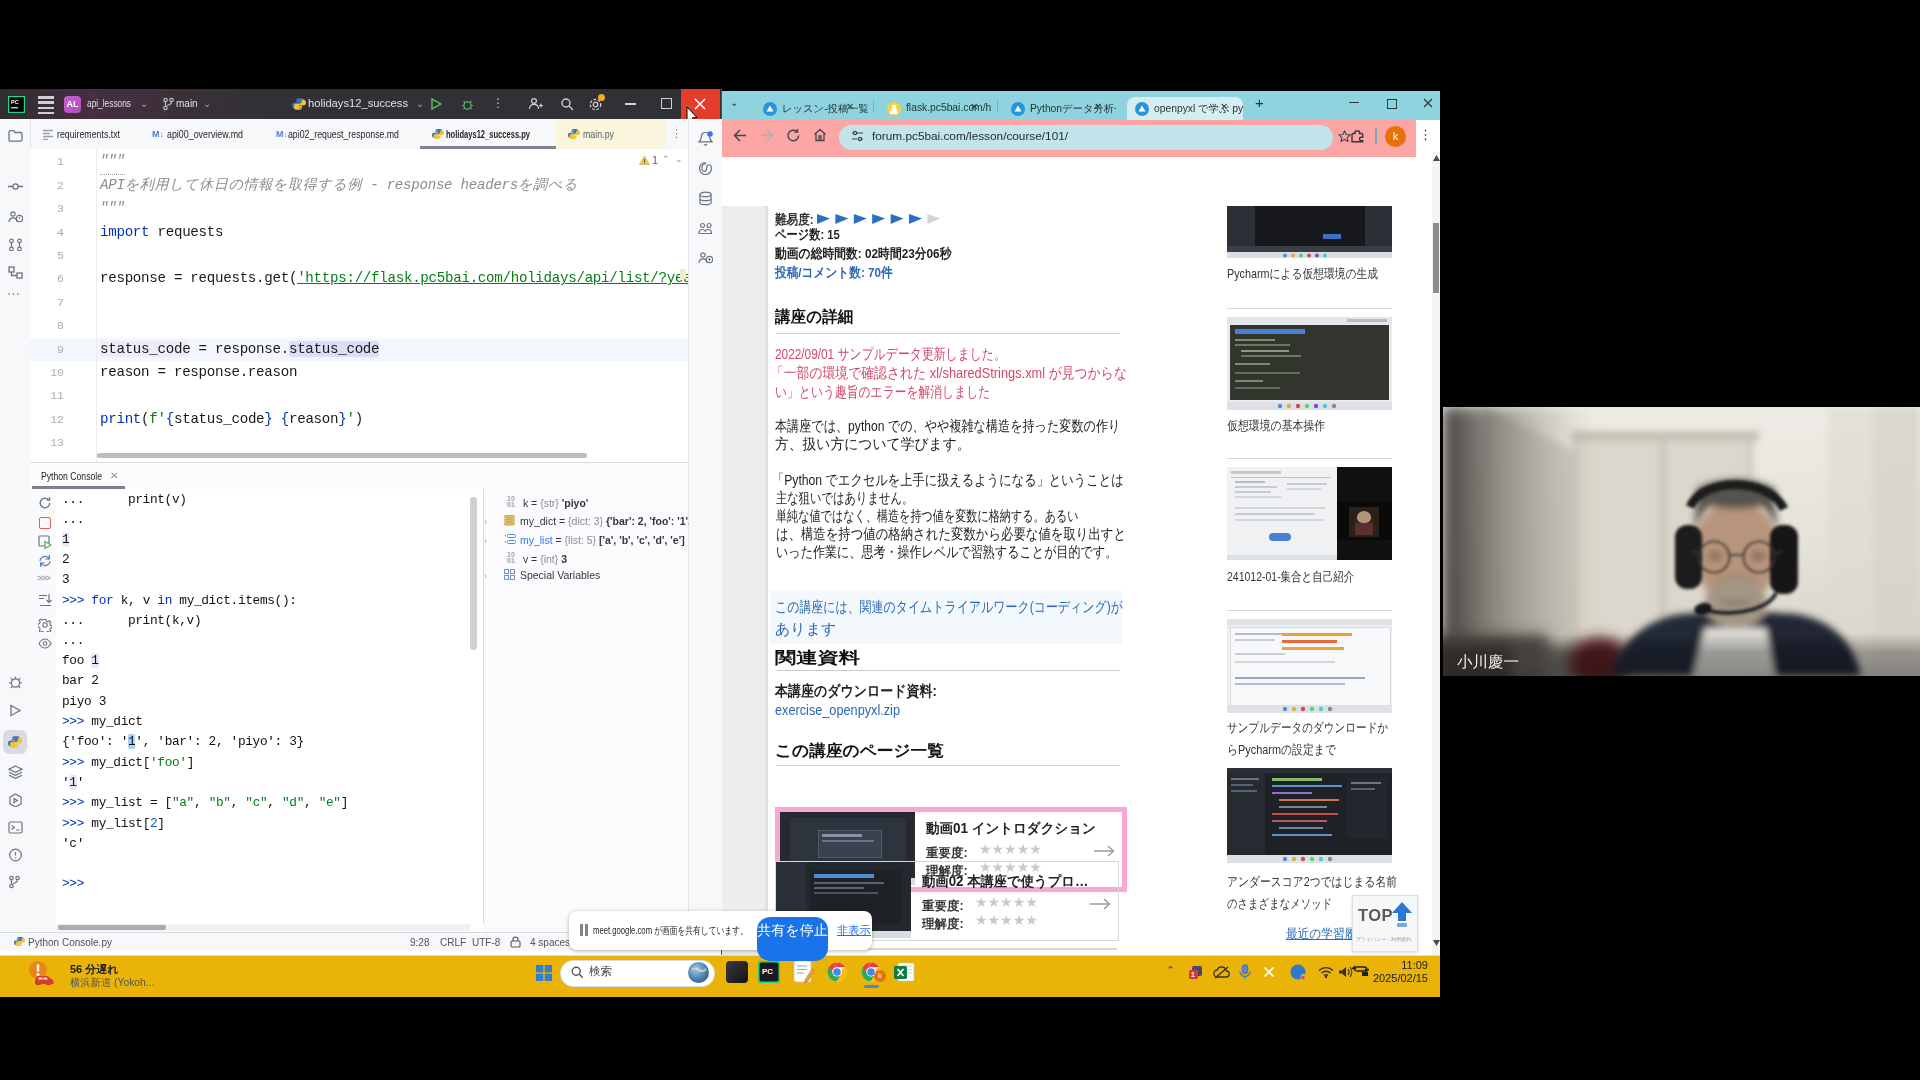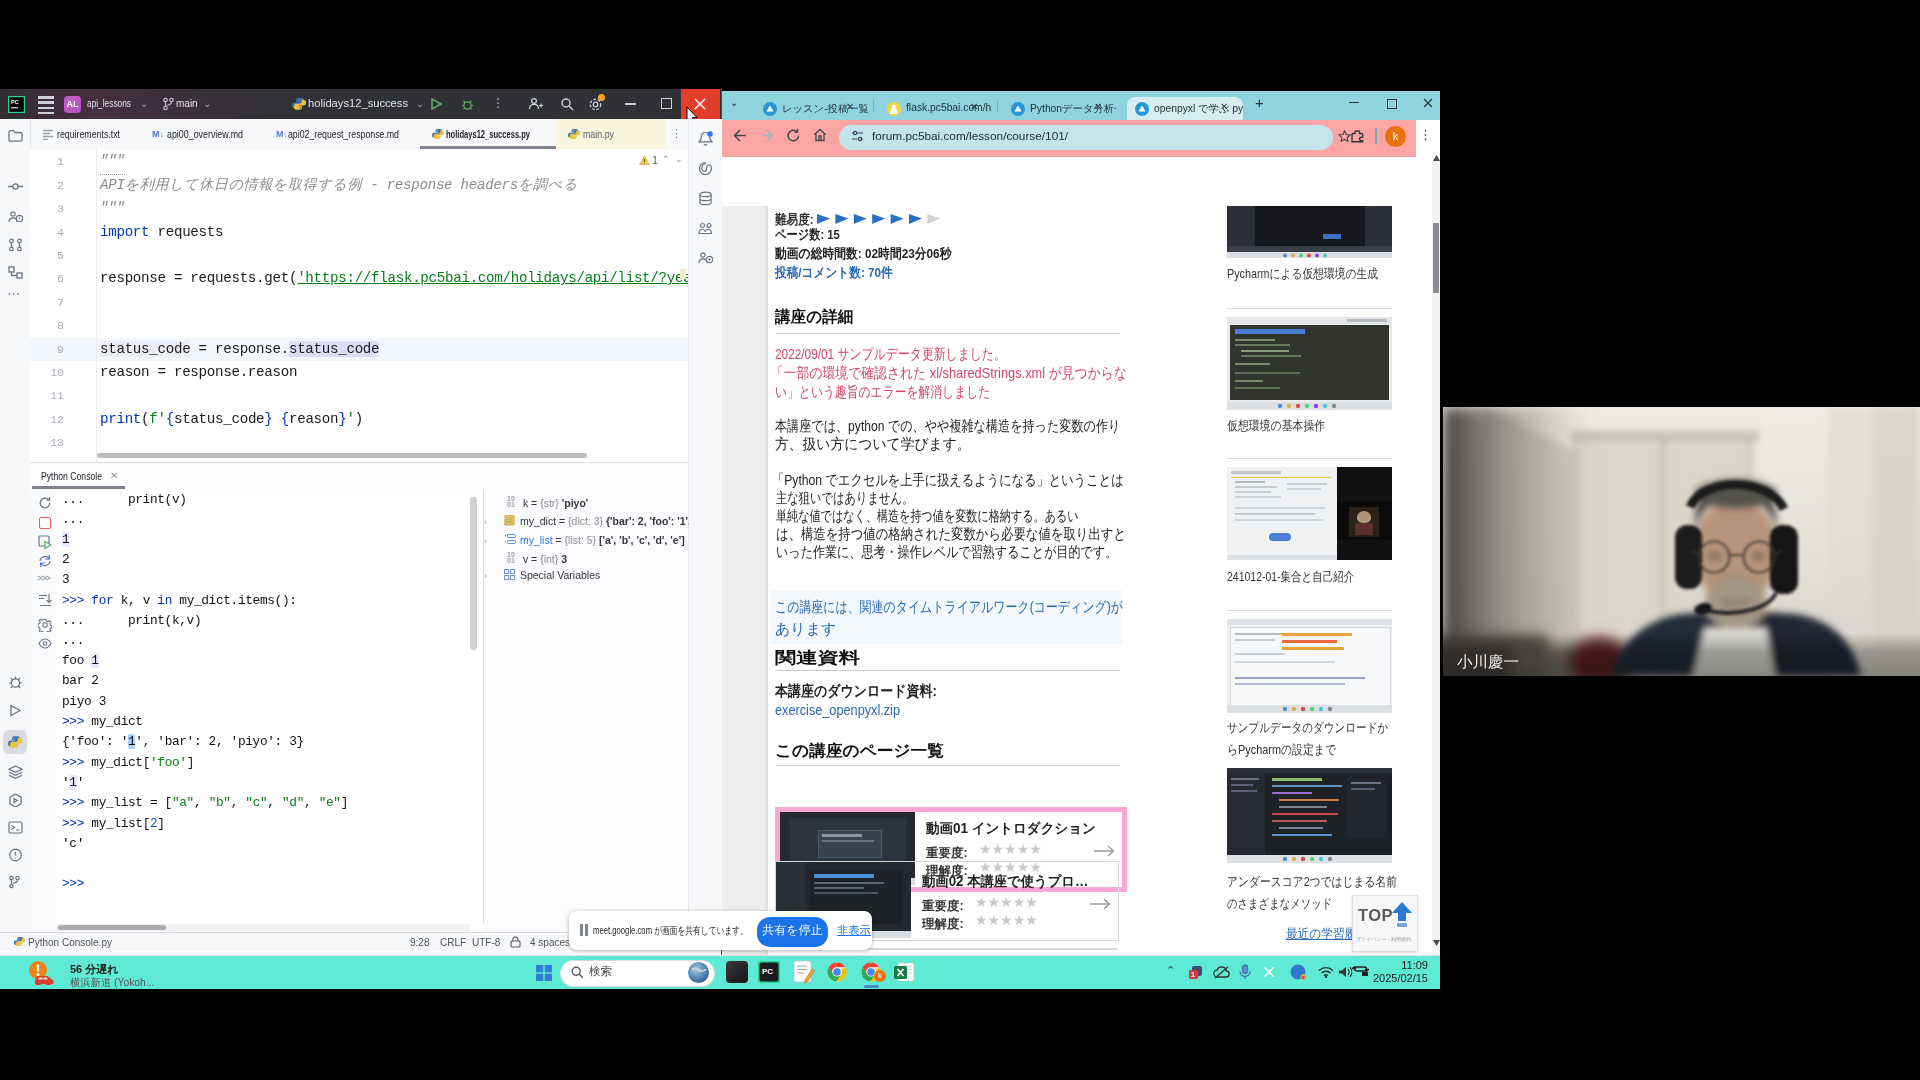--- a/index.html
+++ b/index.html
@@ -25,21 +25,21 @@
 
 #crw{position:absolute;left:722px;top:3px;width:718px;height:864px;background:#fff;overflow:hidden}
 #crtabs{position:absolute;left:0;top:0;width:718px;height:29px;background:#8ed3de}
 #crtool{position:absolute;left:0;top:29px;width:694px;height:37px;background:#fca5a5}
 #crhead{position:absolute;left:0;top:66px;width:718px;height:49px;background:#fff;box-shadow:0 1px 0 #e8e8e8}
 #crbody{position:absolute;left:0;top:115px;width:718px;height:749px;background:#fff}
 .tab{position:absolute;top:6px;height:23px;border-radius:8px 8px 0 0;font-size:10.3px;color:#1e3236;white-space:nowrap;overflow:hidden}
 .jp{color:#1e1e1e}
 .blue{color:#2a68b4}
 
-#taskbar{position:absolute;left:0;top:867px;width:1440px;height:34px;background:#5eead4;border-top:1px solid #dcdfe2;box-sizing:border-box}
+#taskbar{position:absolute;left:0;top:867px;width:1440px;height:42px;background:#eab308;border-top:1px solid #dcdfe2;box-sizing:border-box}
 #meetpop{position:absolute;left:569px;top:823px;width:303px;height:39px;background:#fff;border-radius:8px;box-shadow:0 1px 4px rgba(0,0,0,.3);font-size:11.3px;color:#3c4043}
 #cam{position:absolute;left:1443px;top:407px;width:477px;height:269px;background:#111;overflow:hidden}
 </style></head>
 <body>
 <div id="share">
 
 <div id="pyw">
   <div id="pytitle">
     <svg class="abs" style="left:8px;top:7px" width="17" height="17">
           <rect x="0.5" y="0.5" width="16" height="16" fill="#000" stroke="#21d789" stroke-width="1.4"></rect>
@@ -818,21 +818,21 @@
         </g>
         <path d="M10 10h6v4h-6z" fill="#222"></path>
       </svg>
   <div class="abs" style="left:1384px;top:3px;width:44px;font-size:11px;color:#222;text-align:right">11:09</div>
   <div class="abs" style="left:1360px;top:16px;width:68px;font-size:11px;color:#222;text-align:right">2025/02/15</div>
 </div>
 <div id="meetpop">
   <div class="abs" style="left:11px;top:13px;width:2.5px;height:12px;background:#80868b"></div>
   <div class="abs" style="left:16px;top:13px;width:2.5px;height:12px;background:#80868b"></div>
   <div class="abs jp" style="left:24px;top:13px;font-size:10.5px;transform:scaleX(0.7333);transform-origin:0 50%" id="t31">meet.google.com が画面を共有しています。</div>
-  <div class="abs" style="left:188px;top:6px;width:71px;height:30px;border-radius:13px;background:#1a73e8;color:#fff;text-align:center;line-height:26px;font-size:12px">共有を停止</div>
+  <div class="abs" style="left:188px;top:6px;width:71px;height:44px;border-radius:13px;background:#1a73e8;color:#fff;text-align:center;line-height:26px;font-size:14px">共有を停止</div>
   <div class="abs" style="left:268px;top:12px;color:#1a73e8;text-decoration:underline">非表示</div>
 </div>
 </div>
 <div id="cam">
 <svg width="477" height="269" viewBox="0 0 477 269">
   <defs>
     <filter id="b8" x="-30%" y="-30%" width="160%" height="160%">
           <feGaussianBlur stdDeviation="7"></feGaussianBlur>
         </filter>
     <filter id="b4" x="-30%" y="-30%" width="160%" height="160%">

